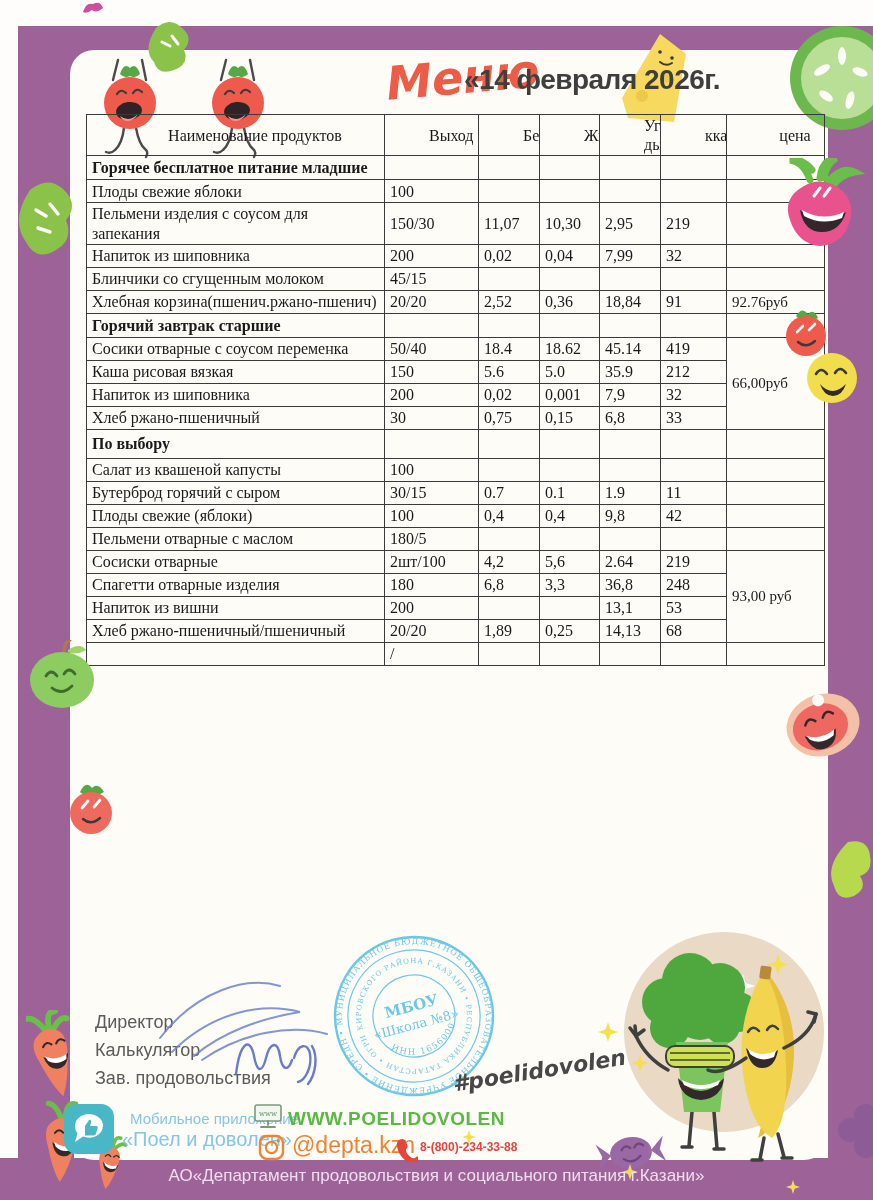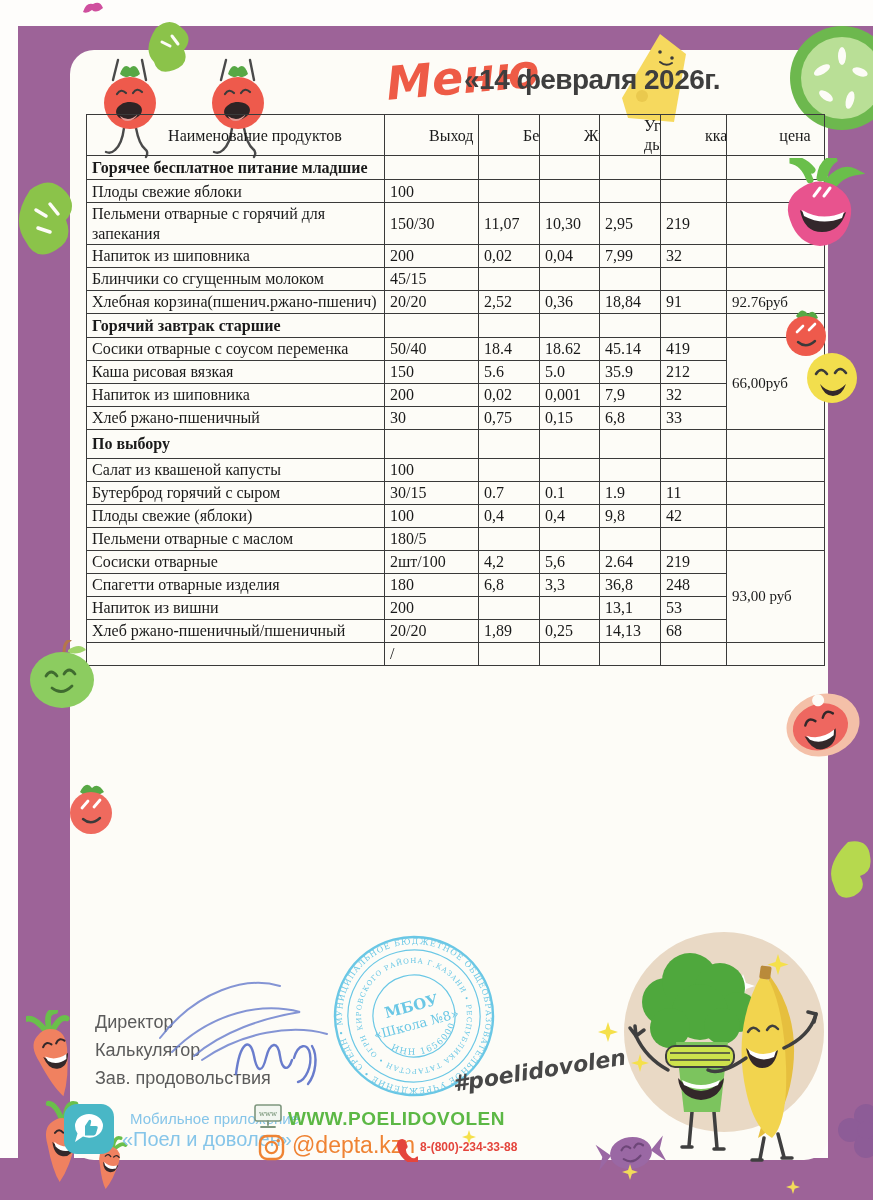--- a/index.html
+++ b/index.html
@@ -143,21 +143,21 @@
     <tr>
       <td>Плоды свежие яблоки</td>
       <td>100</td>
       <td></td>
           <td></td>
           <td></td>
           <td></td>
           <td></td>
     </tr>
     <tr>
-      <td>Пельмени отварные с горячий для запекания</td>
+      <td>Пельмени изделия с соусом для запекания</td>
       <td>150/30</td>
       <td>11,07</td>
       <td>10,30</td>
       <td>2,95</td>
       <td>219</td>
       <td></td>
     </tr>
     <tr>
       <td>Напиток из шиповника</td>
       <td>200</td>
@@ -528,14 +528,15 @@
     <circle cx="13.5" cy="13.5" r="5.6" fill="none" stroke="#ef8333" stroke-width="2.2"></circle>
     <circle cx="20.2" cy="6.8" r="1.7" fill="#ef8333"></circle>
   </svg>
   <div class="c-ig">@depta.kzn</div>
 
   <svg class="deco" style="left:396px;top:1138px" width="22" height="24" viewBox="0 0 22 24">
     <path d="M3,2 q5,-3 7,2 l1.5,4 q.6,2 -1.4,3 q-.8,3 2.6,6.4 q3.4,3.4 6.4,2.6 q1,-2 3,-1.4 l4,1.5 q-1,0 0,0 q4,2 1,6 q-2,3 -6.6,2 q-7.6,-2 -13,-7.4 Q2,15.4 1,8 q-.6,-4.6 2,-6 Z" fill="#e4453c"></path>
   </svg>
   <div class="c-ph">8-(800)-234-33-88</div>
 
+  <div class="footer-text">АО«Департамент продовольствия и социального питания г.Казани»</div>
 
 </div>
 
 </body></html>

